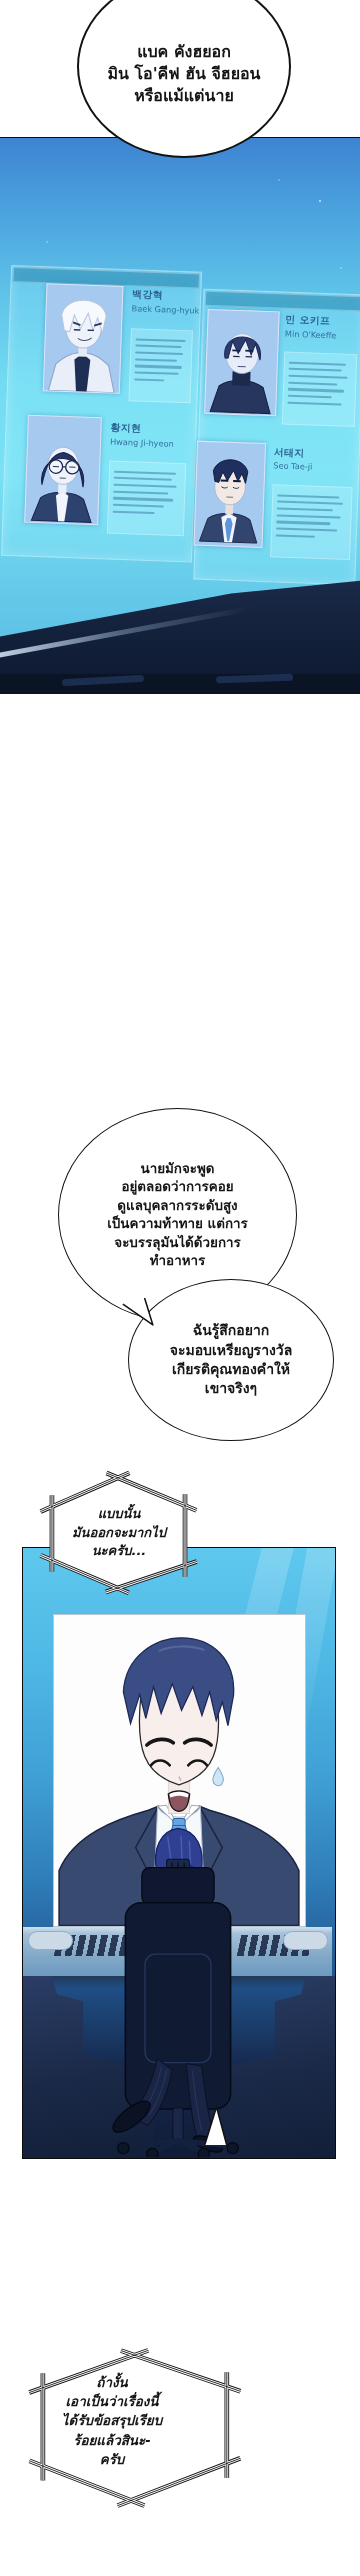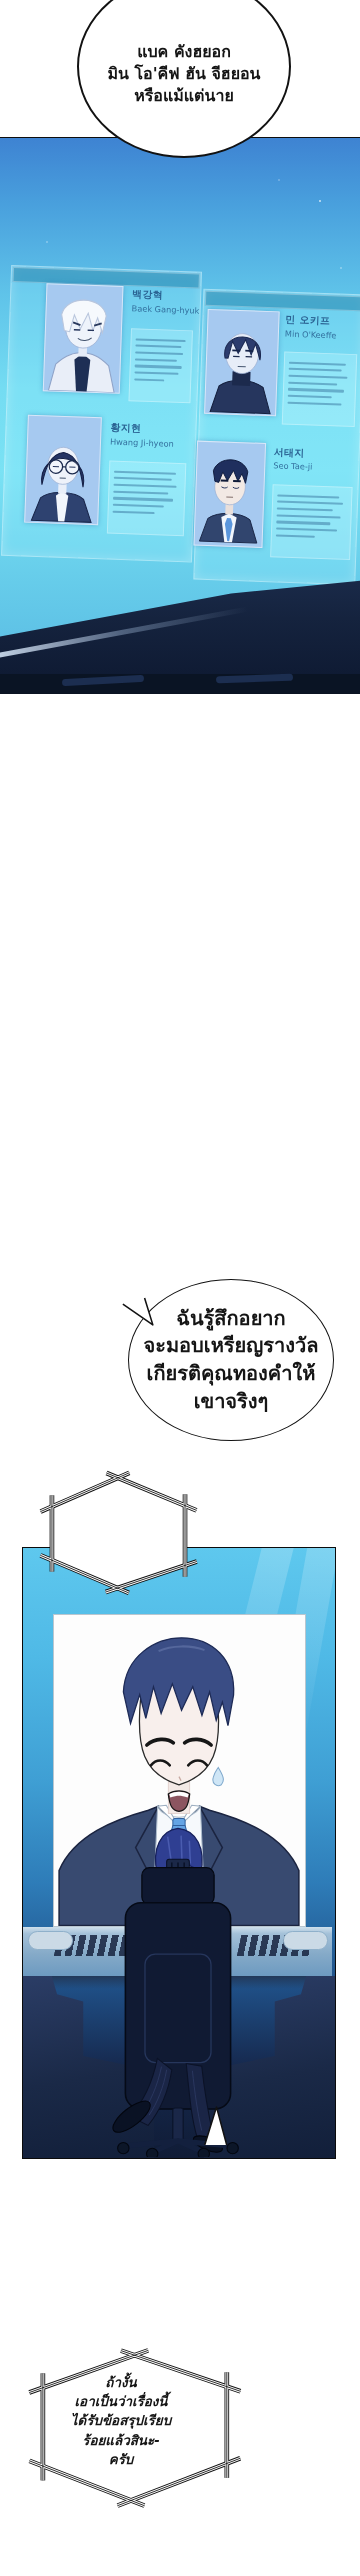--- a/index.html
+++ b/index.html
@@ -252,47 +252,56 @@
         <circle cx="296" cy="644" r="11" fill="#0c1628" stroke="#030710" stroke-width="2"></circle>
       </svg>
     </div>
   </div>
 
   <div class="bubble" style="left:77px;top:-25px;width:214px;height:183px;font-size:16px;padding-top:15.5px;box-sizing:border-box;border-width:2.1px;">แบค คังฮยอก
 มิน โอ'คีฟ ฮัน จีฮยอน
 หรือแม้แต่นาย</div>
 
 
+  <div class="bubble" style="left:58px;top:1108px;width:237px;height:212px;font-size:13.4px;">นายมักจะพูด
+อยู่ตลอดว่าการคอย
+ดูแลบุคลากรระดับสูง
+เป็นความท้าทาย แต่การ
+จะบรรลุมันได้ด้วยการ
+ทำอาหาร</div>
 
   <svg class="tail" style="left:111px;top:1285px;width:62px;height:57px;" viewBox="0 0 120 110">
     <path d="M23,37 L81,77 L65,25 Z" fill="#fff"></path>
     <path d="M23,37 L81,77 L65,25" fill="none" stroke="#121212" stroke-width="3" stroke-linejoin="round"></path>
   </svg>
 
-  <div class="bubble" style="left:128px;top:1279px;width:204px;height:160px;font-size:20px;">ฉันรู้สึกอยาก
+  <div class="bubble" style="left:128px;top:1279px;width:204px;height:160px;font-size:14px;">ฉันรู้สึกอยาก
 จะมอบเหรียญรางวัล
 เกียรติคุณทองคำให้
 เขาจริงๆ</div>
 
   <svg class="hexsvg" style="left:20.6px;top:1458px;width:196px;height:155px;" viewBox="0 0 380 300">
     <defs>
       <g id="hx1" fill="none">
         <line x1="165.8" y1="28.8" x2="340.2" y2="101.2"></line>
         <line x1="318" y1="70" x2="318" y2="230"></line>
         <line x1="340.8" y1="200.4" x2="164.2" y2="259.6"></line>
         <line x1="209.1" y1="261.4" x2="37.9" y2="188.6"></line>
         <line x1="60" y1="220" x2="60" y2="72"></line>
         <line x1="38" y1="103.6" x2="210" y2="28.4"></line>
       </g>
     </defs>
     <path d="M188,38 L318,92 L318,208 L187,252 L60,198 L60,94 Z" fill="#ffffff"></path>
     <use href="#hx1" stroke="#111111" stroke-width="9"></use>
     <use href="#hx1" stroke="#ffffff" stroke-width="5.5"></use>
     <use href="#hx1" stroke="#111111" stroke-width="1.7"></use>
   </svg>
+  <div class="hexTxt" style="left:52px;top:1492px;width:134px;height:82px;font-size:13px;">แบบนั้น
+มันออกจะมากไป
+นะครับ...</div>
 
 
   <svg class="tail" style="left:196px;top:2102px;width:41px;height:46px;" viewBox="0 0 80 90">
     <path d="M17,84 L40,10 L60,84 Z" fill="#fff"></path>
     <path d="M17,84 L40,10 L60,84" fill="none" stroke="#121212" stroke-width="3" stroke-linejoin="round"></path>
   </svg>
 
   <svg class="hexsvg" style="left:13px;top:2334px;width:237px;height:196px;" viewBox="0 0 460 380">
     <defs>
       <g id="hx2" fill="none">
@@ -302,20 +311,20 @@
         <line x1="255" y1="333" x2="32" y2="246"></line>
         <line x1="58" y1="284" x2="58" y2="76"></line>
         <line x1="31.6" y1="113.4" x2="262.4" y2="31.6"></line>
       </g>
     </defs>
     <path d="M236,41 L415,102 L415,251 L229,323 L58,256 L58,104 Z" fill="#ffffff"></path>
     <use href="#hx2" stroke="#111111" stroke-width="9"></use>
     <use href="#hx2" stroke="#ffffff" stroke-width="5.5"></use>
     <use href="#hx2" stroke="#111111" stroke-width="1.7"></use>
   </svg>
-  <div class="hexTxt" style="left:49px;top:2362px;width:144px;height:118px;font-size:13.4px;">ถ้างั้น
+  <div class="hexTxt" style="left:40px;top:2362px;width:144px;height:118px;font-size:13.4px;">ถ้างั้น
 เอาเป็นว่าเรื่องนี้
 ได้รับข้อสรุปเรียบ
 ร้อยแล้วสินะ-
 ครับ</div>
 
 </div>
 
 
 </body></html>

